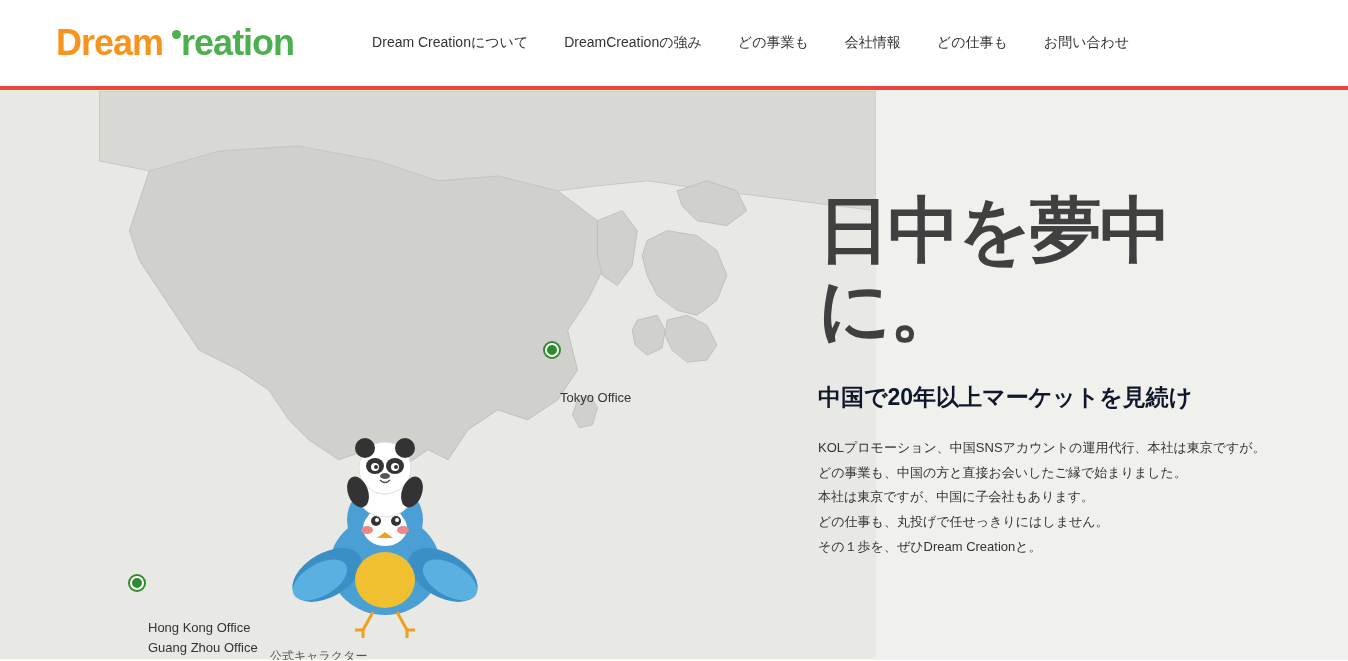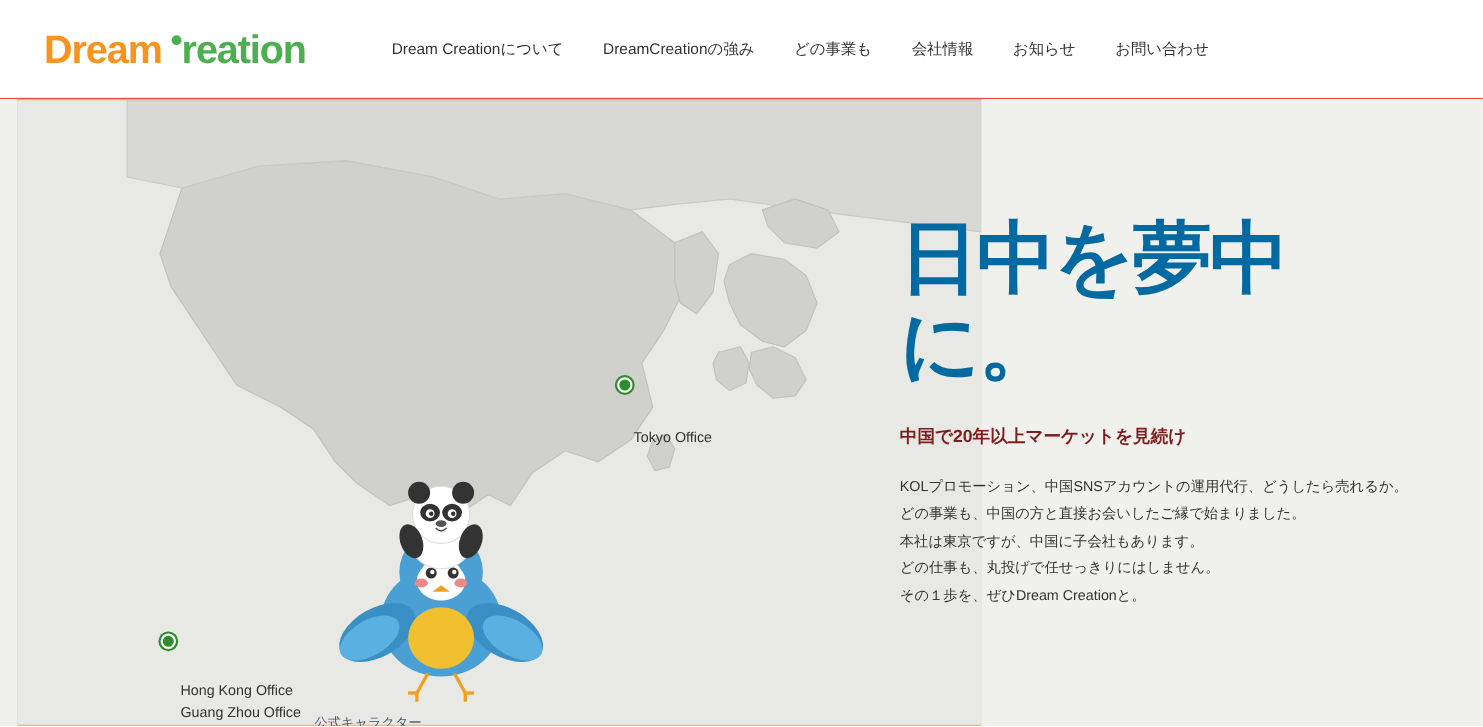--- a/index.html
+++ b/index.html
@@ -2,23 +2,23 @@
 <html><head>
   <meta charset="utf-8">
   <style>
     * { margin: 0; padding: 0; box-sizing: border-box; }
     body { font-family: 'Hiragino Sans', 'Yu Gothic', 'Meiryo', sans-serif; background: #fff; width: 1348px; overflow-x: hidden; }
 
     
     .header {
       display: flex;
       align-items: center;
-      padding: 0 40px;
+      padding: 0 56px;
       height: 90px;
-      border-bottom: 1px solid #ef4444;
+      border-bottom: 4px solid #ef4444;
       background: #fff;
       position: relative;
       z-index: 10;
     }
     .logo {
       display: flex;
       align-items: center;
       margin-right: 60px;
       text-decoration: none;
     }
@@ -41,24 +41,24 @@
       display: flex;
       position: relative;
       height: 570px;
       overflow: hidden;
       background: #f0f0ed;
     }
 
     
     .map-area {
       position: absolute;
-      left: 16px; top: 0;
+      left: 0; top: 0;
       width: 65%;
       height: 100%;
-      background: #fdba74;
+      background: #fef9c3;
       overflow: hidden;
     }
 
     
     .map-svg {
       width: 100%;
       height: 100%;
     }
 
     
@@ -121,30 +121,30 @@
       background: rgba(255,255,255,0.0);
       display: flex;
       flex-direction: column;
       justify-content: center;
       padding: 40px 50px 40px 30px;
     }
 
     .hero-title {
       font-size: 72px;
       font-weight: 900;
-      color: #0369a1;
+      color: #404040;
       line-height: 1.1;
       margin-bottom: 30px;
       letter-spacing: -2px;
     }
 
     .hero-subtitle {
-      font-size: 16px;
+      font-size: 23px;
       font-weight: bold;
-      color: #7f1d1d;
+      color: #0f172a;
       line-height: 1.6;
       margin-bottom: 20px;
     }
 
     .hero-body {
       font-size: 13px;
       color: #333;
       line-height: 1.9;
     }
 
@@ -161,21 +161,21 @@
   <a class="logo" href="#">
     <span style="font-size:36px;font-weight:900;letter-spacing:-1px;font-family:Arial,sans-serif;">
       <span style="color:#f7941d;">D</span><span style="color:#f7941d;">ream </span><span style="display:inline-block;width:9px;height:9px;background:#4caf50;border-radius:50%;margin-bottom:16px;"></span><span style="color:#4caf50;">reation</span>
     </span>
   </a>
   <nav>
     <a href="#">Dream Creationについて</a>
     <a href="#">DreamCreationの強み</a>
     <a href="#">どの事業も</a>
     <a href="#">会社情報</a>
-    <a href="#">お知らせ</a>
+    <a href="#">どの仕事も</a>
     <a href="#">お問い合わせ</a>
   </nav>
 </header>
 
 <main class="main-content">
 
   <div class="map-area">
     <svg class="map-svg" viewBox="0 0 880 570" xmlns="http://www.w3.org/2000/svg">
 
       <rect width="880" height="570" fill="#e8e8e4"></rect>
@@ -274,20 +274,20 @@
       </div>
     </div>
   </div>
 
   <div class="right-content">
     <h1 class="hero-title">日中を夢中に。</h1>
     <p class="hero-subtitle">
       <span>中国で20年以上マーケットを見続け</span><br>
     </p>
     <div class="hero-body">
-      <p>KOLプロモーション、中国SNSアカウントの運用代行、どうしたら売れるか。</p>
+      <p>KOLプロモーション、中国SNSアカウントの運用代行、本社は東京ですが。</p>
       <p>どの事業も、中国の方と直接お会いしたご縁で始まりました。</p>
       <p>本社は東京ですが、中国に子会社もあります。</p>
       <p>どの仕事も、丸投げで任せっきりにはしません。</p>
       <p>その１歩を、ぜひDream Creationと。</p>
     </div>
   </div>
 </main>
 
 </body></html>

